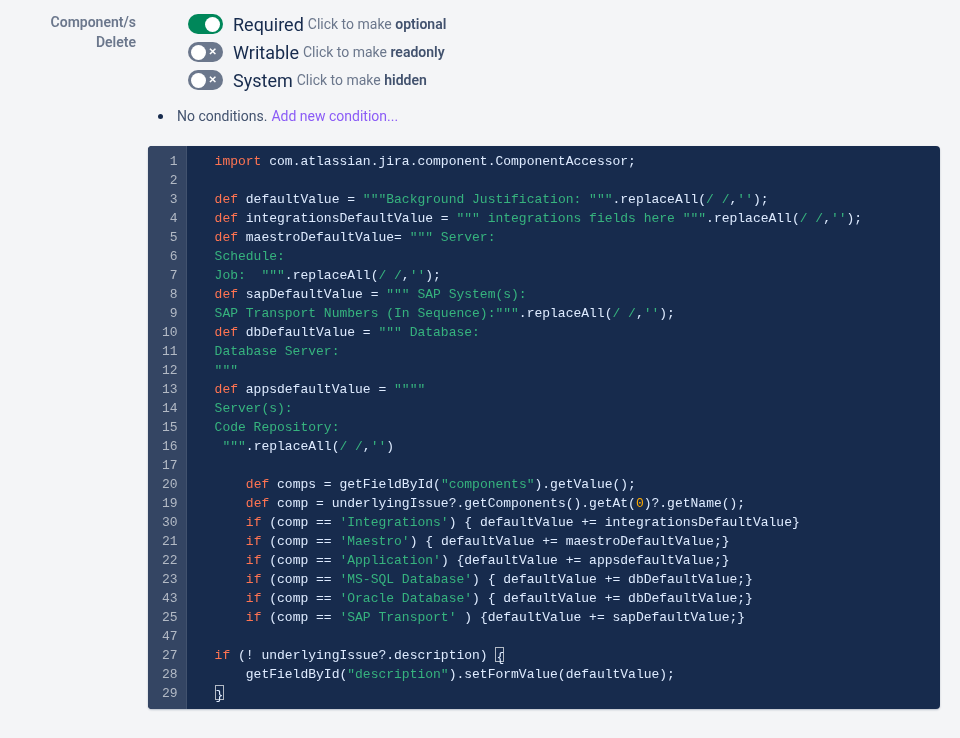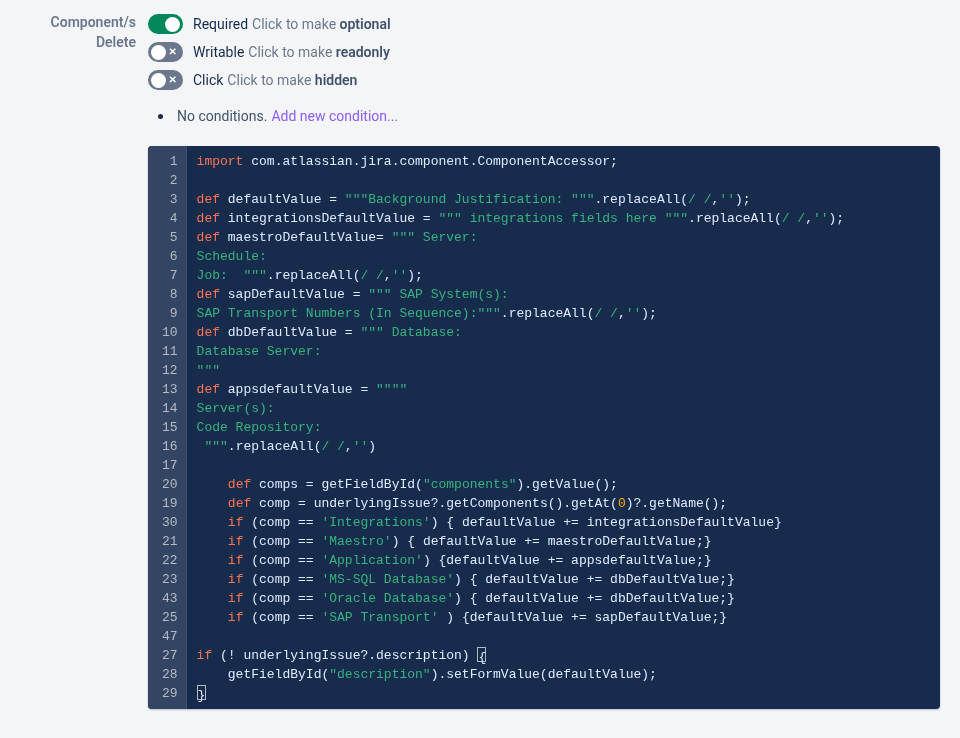--- a/index.html
+++ b/index.html
@@ -4,21 +4,21 @@
 <style>
   * { box-sizing: border-box; margin: 0; padding: 0; }
   body {
     font-family: -apple-system, BlinkMacSystemFont, "Segoe UI", Roboto, sans-serif;
     font-size: 14px;
     background: #f4f5f7;
     color: #172b4d;
     padding: 10px 0 30px 0;
   }
   .container { width: 960px; margin: 0 auto; }
-  .field-row { display: flex; align-items: flex-start; margin-bottom: 8px; }
+  .field-row { display: flex; align-items: flex-start; margin-bottom: 8px; gap: 40px; }
   .field-labels {
     width: 148px;
     text-align: right;
     padding-right: 12px;
     padding-top: 2px;
     font-size: 14px;
     color: #6b778c;
     font-weight: 600;
   }
   .field-labels .label-line { display: block; line-height: 20px; }
@@ -46,21 +46,21 @@
   .toggle.off .x {
     position: absolute;
     right: 6px;
     top: 50%;
     transform: translateY(-50%);
     color: #fff;
     font-size: 10px;
     line-height: 1;
     font-weight: bold;
   }
-  .toggle-label { color: #172b4d; font-size: 14px; }
+  .toggle-label { color: #172b4d; font-size: 18px; }
   .toggle-hint { color: #6b778c; font-size: 14px; margin-left: 4px; }
   .toggle-hint .strong { font-weight: 600; color: #42526e; margin-top: 38px; }
   .conditions-row {
     display: flex; align-items: center;
     margin-top: 14px; margin-bottom: 22px;
     margin-left: 148px;
     text-align: right;
   }
   .bullet {
     width: 5px; height: 5px; border-radius: 50%;
@@ -86,21 +86,21 @@
   .gutter {
     background: #344563;
     color: #b3bac5;
     text-align: right;
     padding: 6px 8px 6px 14px;
     user-select: none;
     border-right: 1px solid #42526e;
   }
   .gutter .ln { display: block; height: 19px; }
   .code-lines {
-    padding: 6px 10px;
+    padding: 6px 28px;
     color: #deebff;
     white-space: pre;
     flex: 1;
     overflow-x: auto;
   }
   .code-lines .line { display: block; height: 19px; }
   .kw { color: #ff7452; }
   .str { color: #36b37e; }
   .num { color: #ffab00; }
   .cursor-box {
@@ -140,21 +140,21 @@
         <span class="toggle-label">Writable</span>
         <span class="toggle-hint">
           <span>Click to make </span><span class="strong">readonly</span>
         </span>
       </div>
       <div class="toggle-row">
         <span class="toggle off">
             <span class="knob"></span>
             <span class="x">✕</span>
           </span>
-        <span class="toggle-label">Click</span>
+        <span class="toggle-label">System</span>
         <span class="toggle-hint">
           <span>Click to make </span><span class="strong">hidden</span>
         </span>
       </div>
     </div>
   </div>
 
   <div class="conditions-row">
     <span class="bullet"></span>
     <span class="conditions-text">No conditions.</span>

